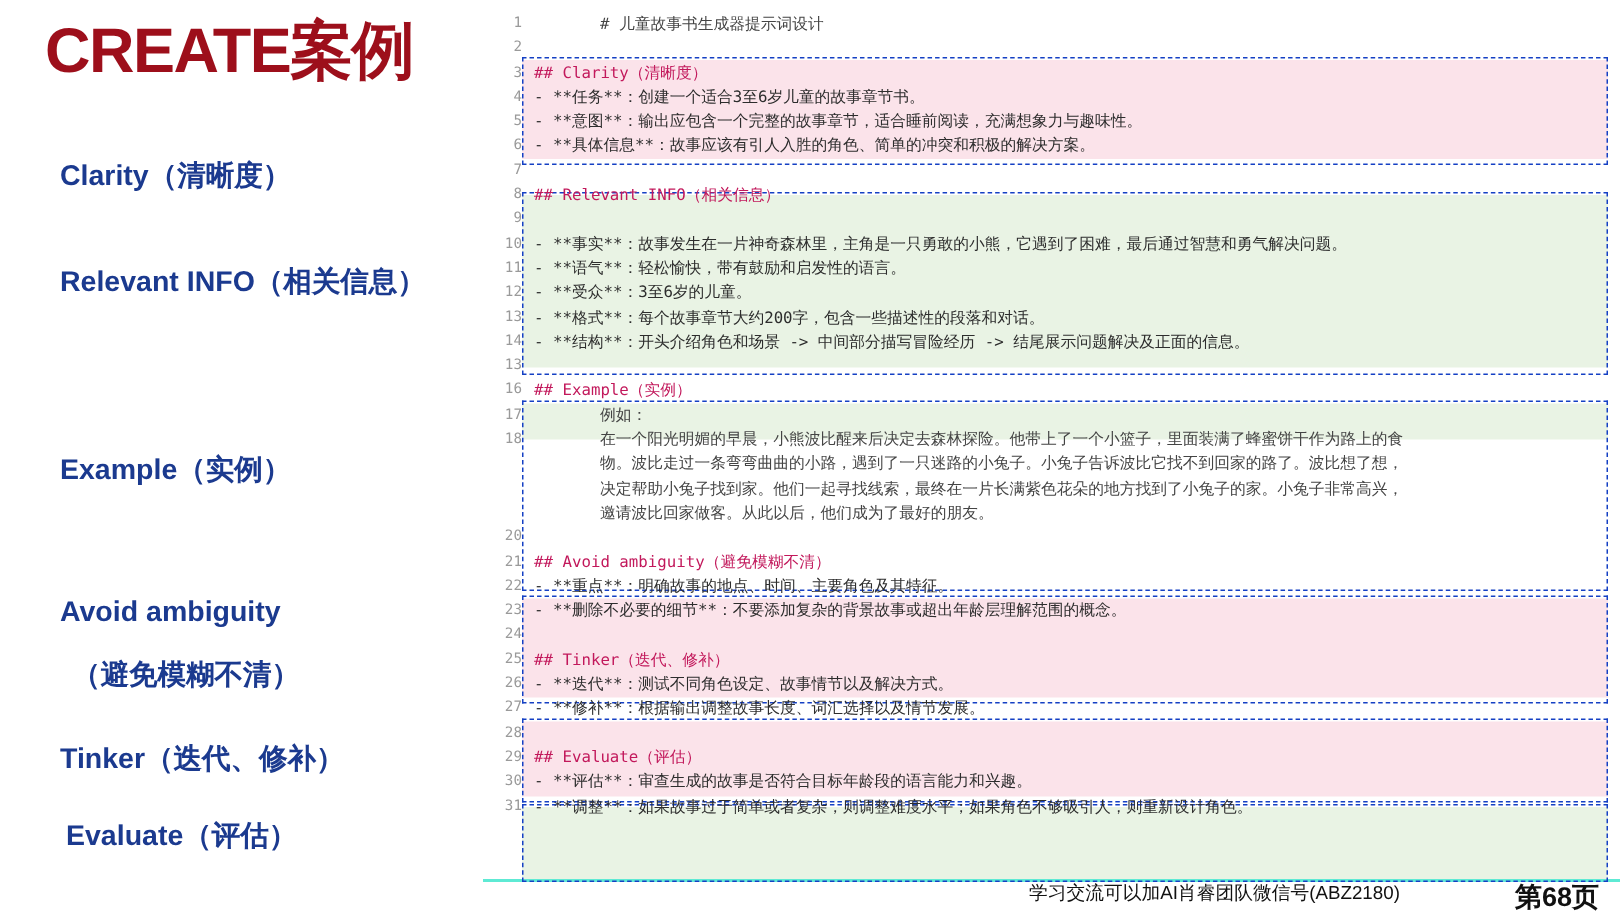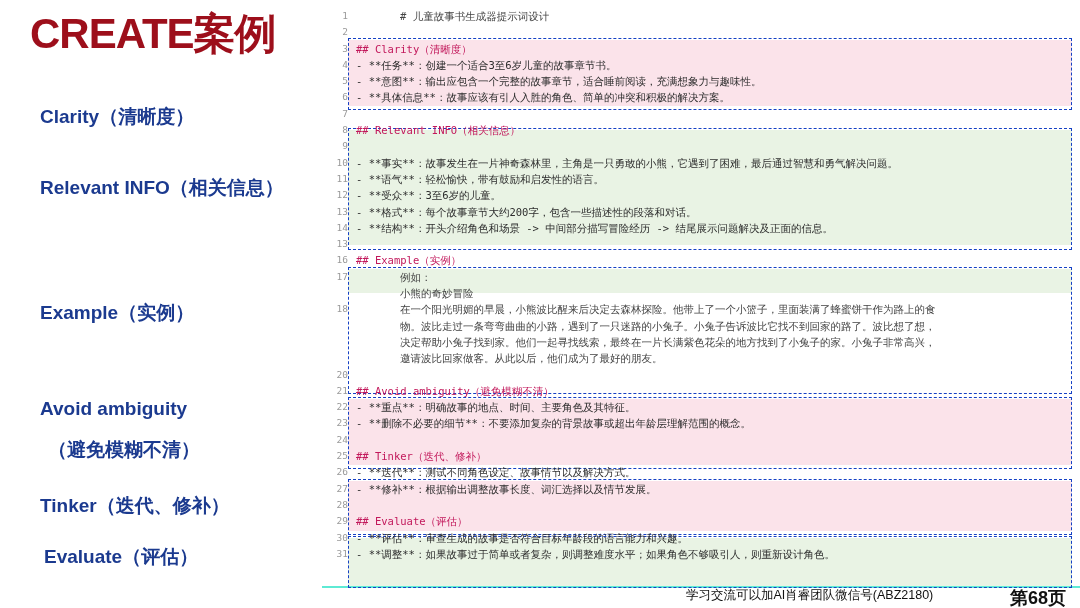--- a/index.html
+++ b/index.html
@@ -236,24 +236,20 @@
         </div>
       <div class="code-line">
           <span class="ln">16</span>
           <span class="ctext heading">## Example（实例）</span>
         </div>
       <div class="code-line">
           <span class="ln">17</span>
           <span class="ctext plain">例如：</span>
         </div>
       <div class="code-line">
-          <span class="ln"></span>
-          <span class="ctext plain">小熊的奇妙冒险</span>
-        </div>
-      <div class="code-line">
           <span class="ln">18</span>
           <span class="ctext plain">在一个阳光明媚的早晨，小熊波比醒来后决定去森林探险。他带上了一个小篮子，里面装满了蜂蜜饼干作为路上的食</span>
         </div>
       <div class="code-line">
           <span class="ln"></span>
           <span class="ctext plain">物。波比走过一条弯弯曲曲的小路，遇到了一只迷路的小兔子。小兔子告诉波比它找不到回家的路了。波比想了想，</span>
         </div>
       <div class="code-line">
           <span class="ln"></span>
           <span class="ctext plain">决定帮助小兔子找到家。他们一起寻找线索，最终在一片长满紫色花朵的地方找到了小兔子的家。小兔子非常高兴，</span>

